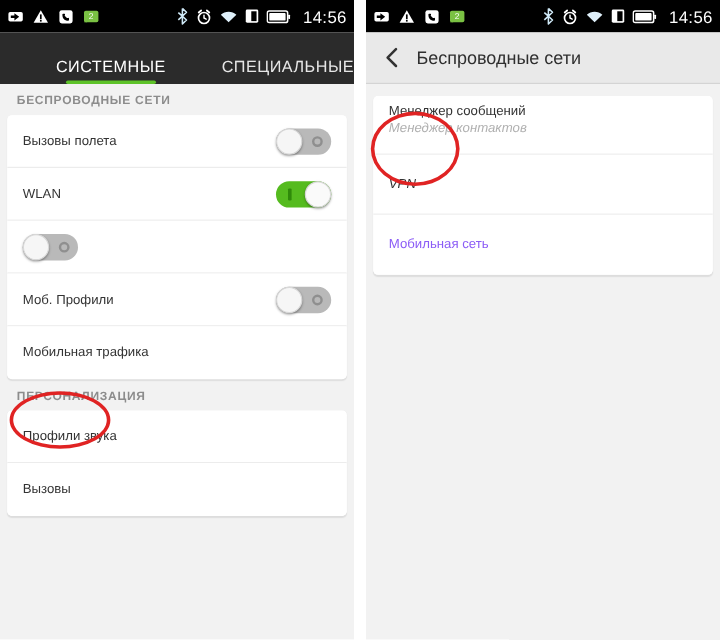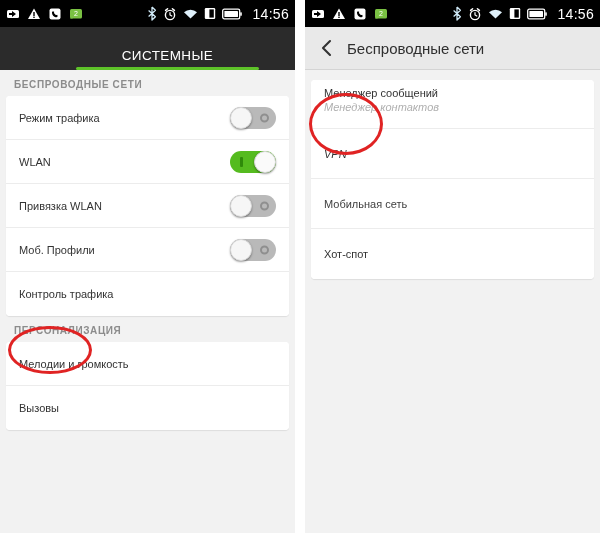--- a/index.html
+++ b/index.html
@@ -59,21 +59,21 @@
     box-shadow:0 1px 1px rgba(0,0,0,.09);overflow:hidden;
   }
   .row{
     display:flex;align-items:center;justify-content:space-between;
     height:44px;padding:0 13px;box-sizing:border-box;
     border-bottom:1px solid #ececec;background:#ffffff;
   }
   .row:last-child{border-bottom:none;}
   .row-tall{height:49px;align-items:flex-start;padding-top:7px;}
   .row-label{font-size:11px;color:#333333;}
-  .row-label.dim{color:#404040;}
+  .row-label.dim{color:#8b5cf6;}
   .row-sub{font-size:11px;color:#b0b0b0;margin-top:2px;font-style:italic;}
   .row-textcol{display:flex;flex-direction:column;justify-content:center;}
 
   
   .toggle{width:46px;height:22px;position:relative;flex:0 0 auto;}
   .track{
     position:absolute;left:0;top:0;width:46px;height:22px;border-radius:11px;
   }
   .toggle.off .track{background:#b9b9b9;}
   .toggle.on  .track{background:#55bb1f;}
@@ -147,76 +147,78 @@
           </svg>
         <span class="sb-clock">14:56</span>
       </div>
     </div>
 
     <div class="tabbar">
       <div class="tab">
         <span>СИСТЕМНЫЕ</span>
         <div class="underline"></div>
       </div>
+      <div class="tab inactive">
+        <span>СПЕЦИАЛЬНЫЕ</span>
+      </div>
     </div>
 
     <div class="content">
 
       <div class="section-hdr">БЕСПРОВОДНЫЕ СЕТИ</div>
 
       <div class="card">
 
         <div class="row">
-          <span class="row-label">Режим трафика</span>
+          <span class="row-label">Вызовы полета</span>
           <div class="toggle off">
             <div class="track"></div>
             <div class="mark mark-o"></div>
             <div class="knob"></div>
           </div>
         </div>
 
         <div class="row">
           <span class="row-label">WLAN</span>
           <div class="toggle on">
             <div class="track"></div>
             <div class="mark mark-i"></div>
             <div class="knob"></div>
           </div>
         </div>
 
         <div class="row">
-          <span class="row-label">Привязка WLAN</span>
           <div class="toggle off">
             <div class="track"></div>
             <div class="mark mark-o"></div>
             <div class="knob"></div>
           </div>
         </div>
 
         <div class="row">
           <span class="row-label">Моб. Профили</span>
           <div class="toggle off">
             <div class="track"></div>
             <div class="mark mark-o"></div>
             <div class="knob"></div>
           </div>
         </div>
 
 
         <div class="row">
-          <span class="row-label">Контроль трафика</span>
+          <span class="row-label">Мобильная трафика</span>
         </div>
 
       </div>
 
       <div class="section-hdr">ПЕРСОНАЛИЗАЦИЯ</div>
 
       <div class="card">
         <div class="row">
-          <span class="row-label">Мелодии и громкость</span>
+          <span class="row-label">Профили звука</span>
         </div>
         <div class="row">
           <span class="row-label">Вызовы</span>
         </div>
 
       </div>
     </div>
 
     <div class="annot" id="annot-more"></div>
   </div>
@@ -289,22 +291,19 @@
         </div>
 
         <div class="row" style="height:50px;font-style:italic;">
           <span class="row-label">VPN</span>
         </div>
 
         <div class="row" style="height:50px;">
           <span class="row-label dim">Мобильная сеть</span>
         </div>
 
-        <div class="row" style="height:50px;">
-          <span class="row-label">Хот-спот</span>
-        </div>
       </div>
     </div>
 
     <div class="annot" id="annot-vpn"></div>
   </div>
 
 </div>
 
 </body></html>

